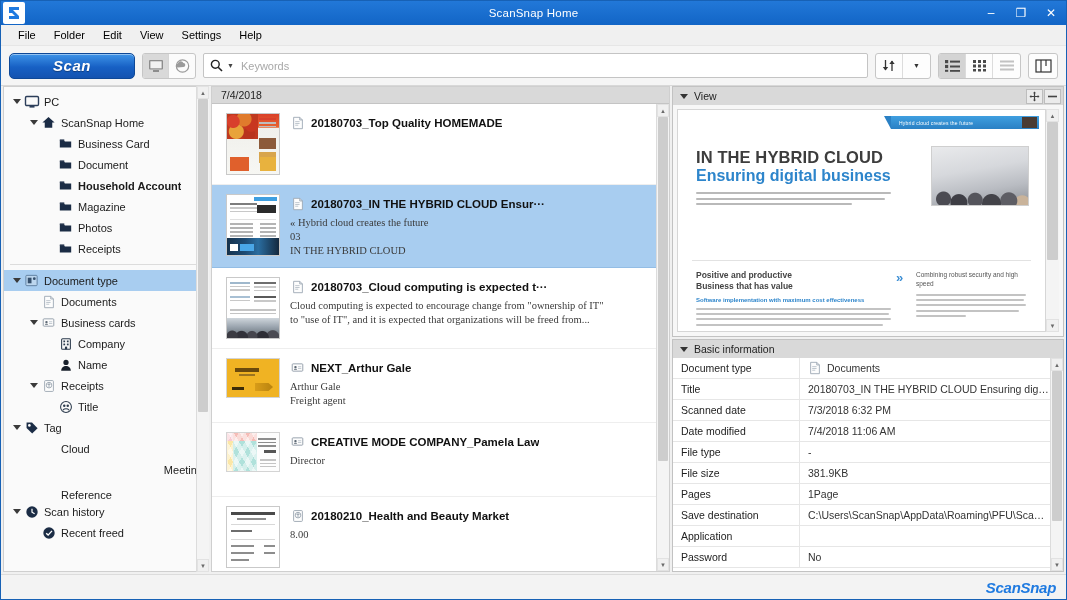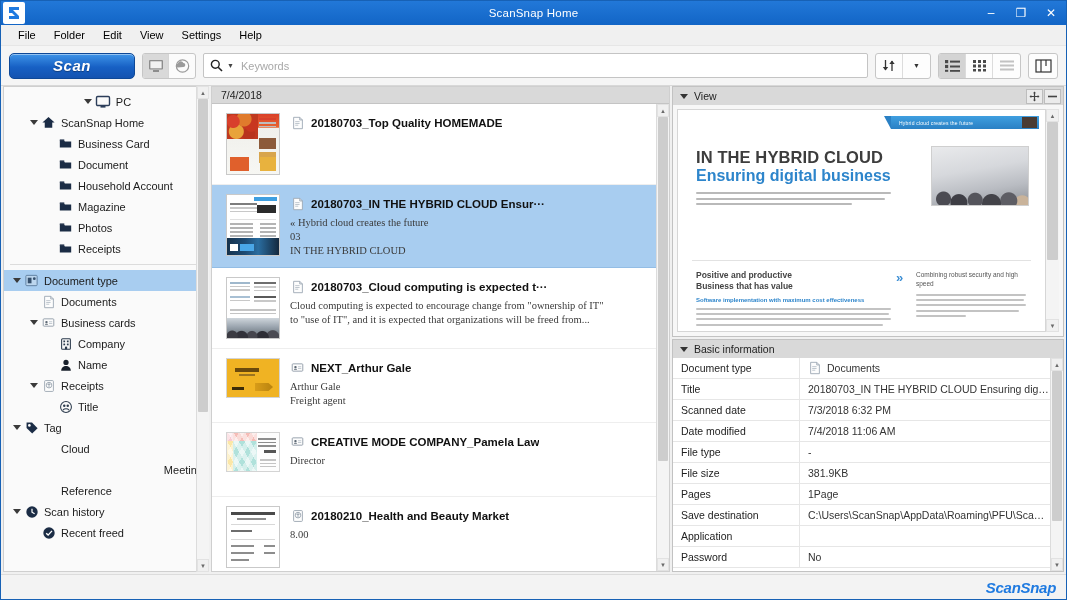--- a/index.html
+++ b/index.html
@@ -474,21 +474,21 @@
         <line x1="6" y1="1" x2="6" y2="13" stroke="#333" stroke-width="1.2"></line>
         <line x1="11" y1="1" x2="11" y2="7" stroke="#333" stroke-width="1.2"></line>
       </svg>
     </div>
   </div>
 
   <div class="main">
 
     <div class="sidebar">
       <div class="tree" id="tree-host">
-          <div class="tree-node" style="padding-left: 6px; justify-content: center;">
+          <div class="tree-node" style="padding-left: 6px;">
             <span class="twisty open">
               <i></i>
             </span>
             <span class="tree-icon">
               <svg width="16" height="16" viewBox="0 0 16 16">
                 <rect x="1.5" y="2.5" width="13" height="9" rx="1.2" fill="none" stroke="#2c3e5a" stroke-width="1.4"></rect>
                 <rect x="5.5" y="12" width="5" height="1.6" fill="#2c3e5a"></rect>
               </svg>
             </span>
             <span class="tree-label">PC</span>
@@ -517,21 +517,21 @@
           <div class="tree-node" style="padding-left: 40px; text-align: center;">
             <span class="twisty"></span>
             <span class="tree-icon">
               <svg width="15" height="13" viewBox="0 0 16 16">
                 <path d="M1 4 H6 L7.3 5.6 H15 V13 H1 Z" fill="#1b2c45"></path>
                 <rect x="1" y="3" width="5.5" height="1.6" fill="#1b2c45"></rect>
               </svg>
             </span>
             <span class="tree-label">Document</span>
           </div>
-          <div class="tree-node" style="padding-left: 40px;">
+          <div class="tree-node" style="padding-left: 40px; font-weight: bold;">
             <span class="twisty"></span>
             <span class="tree-icon">
               <svg width="15" height="13" viewBox="0 0 16 16">
                 <path d="M1 4 H6 L7.3 5.6 H15 V13 H1 Z" fill="#1b2c45"></path>
                 <rect x="1" y="3" width="5.5" height="1.6" fill="#1b2c45"></rect>
               </svg>
             </span>
             <span class="tree-label">Household Account</span>
           </div>
           <div class="tree-node" style="padding-left: 40px;">
@@ -670,21 +670,21 @@
           <div class="tree-node" style="padding-left: 23px;">
             <span class="twisty"></span>
             <span class="tree-icon"></span>
             <span class="tree-label">Cloud</span>
           </div>
           <div class="tree-node" style="padding-left: 23px; justify-content: flex-end;">
             <span class="twisty"></span>
             <span class="tree-icon"></span>
             <span class="tree-label">Meeting</span>
           </div>
-          <div class="tree-node" style="padding-left: 23px;">
+          <div class="tree-node" style="padding-left: 23px; align-items: flex-end;">
             <span class="twisty"></span>
             <span class="tree-icon"></span>
             <span class="tree-label">Reference</span>
           </div>
           <div class="tree-node" style="padding-left: 6px;">
             <span class="twisty open">
               <i></i>
             </span>
             <span class="tree-icon">
               <svg width="14" height="14" viewBox="0 0 16 16">

